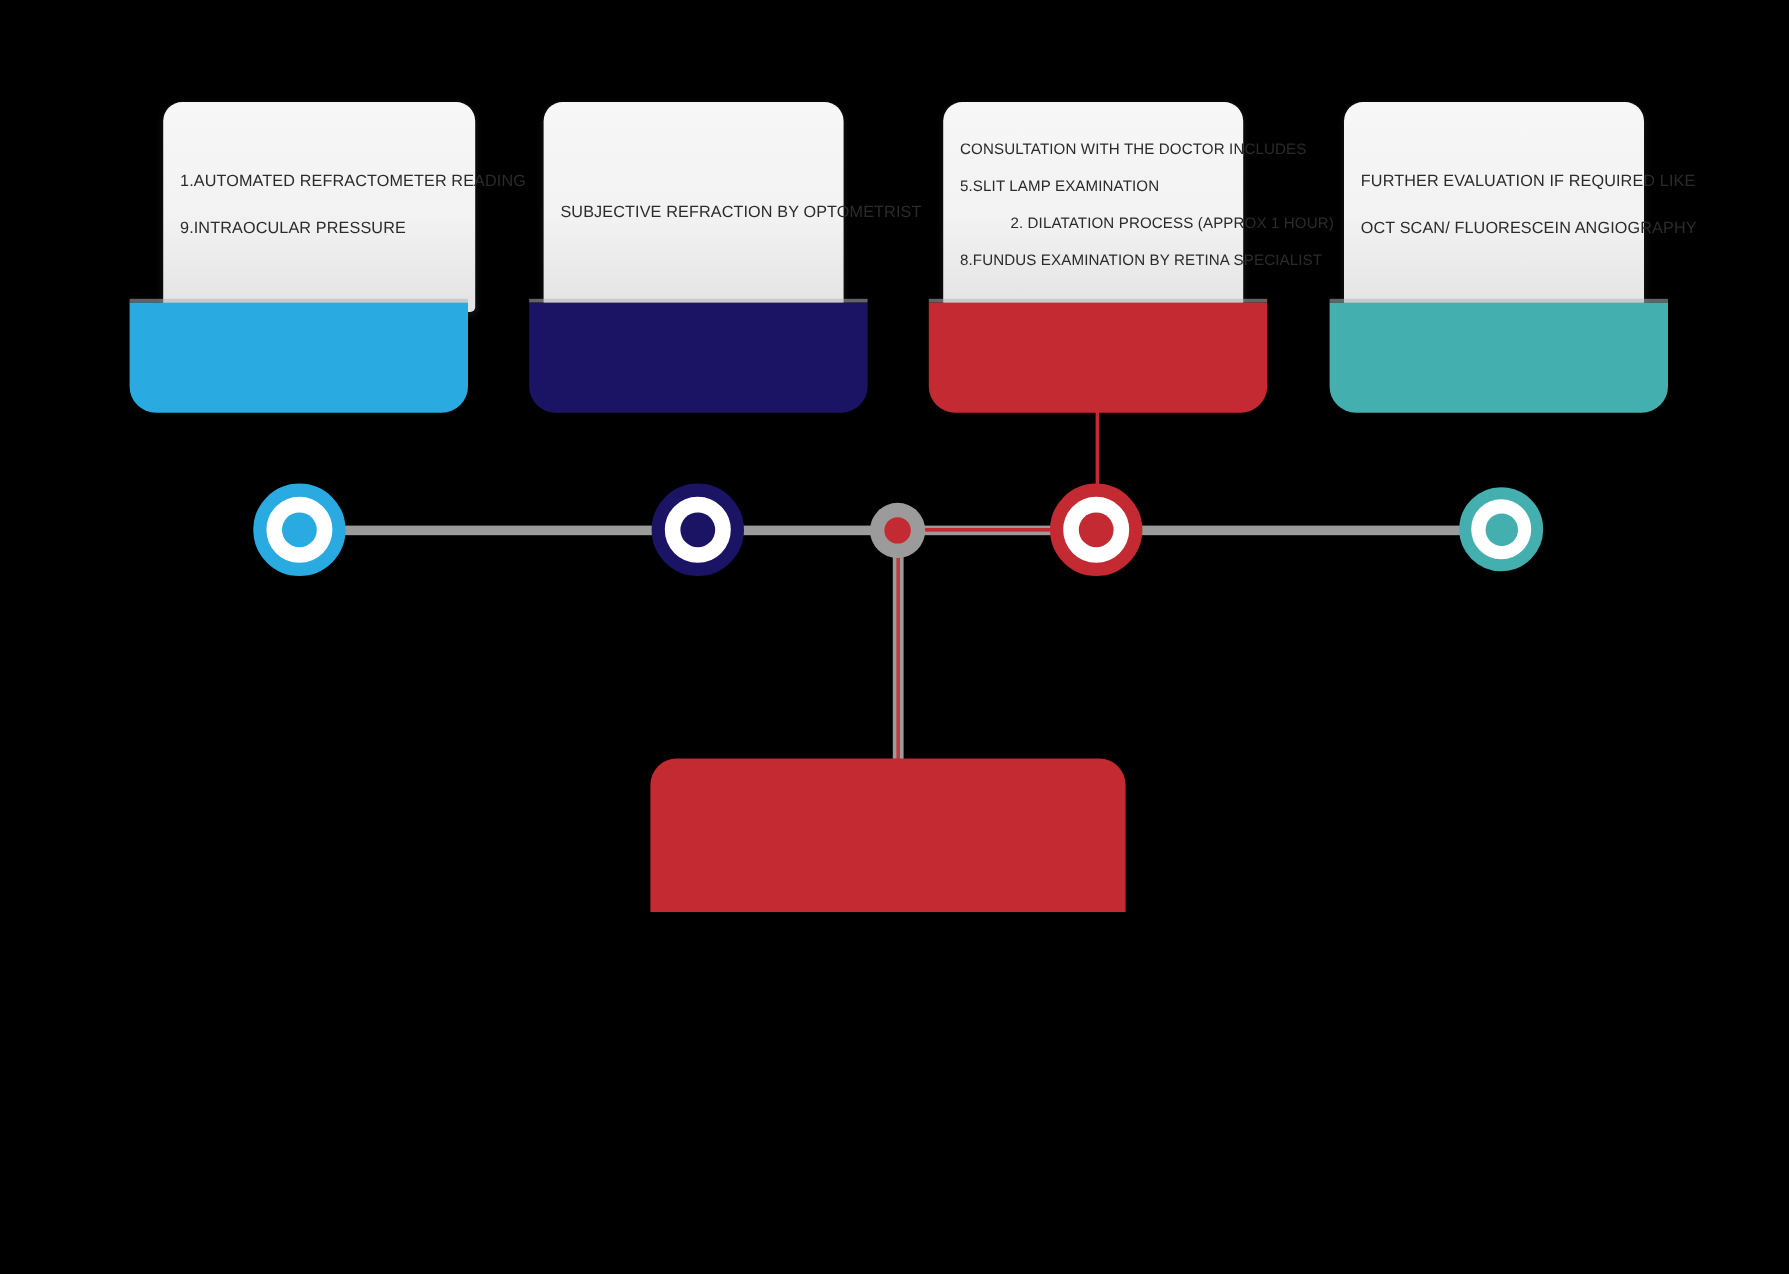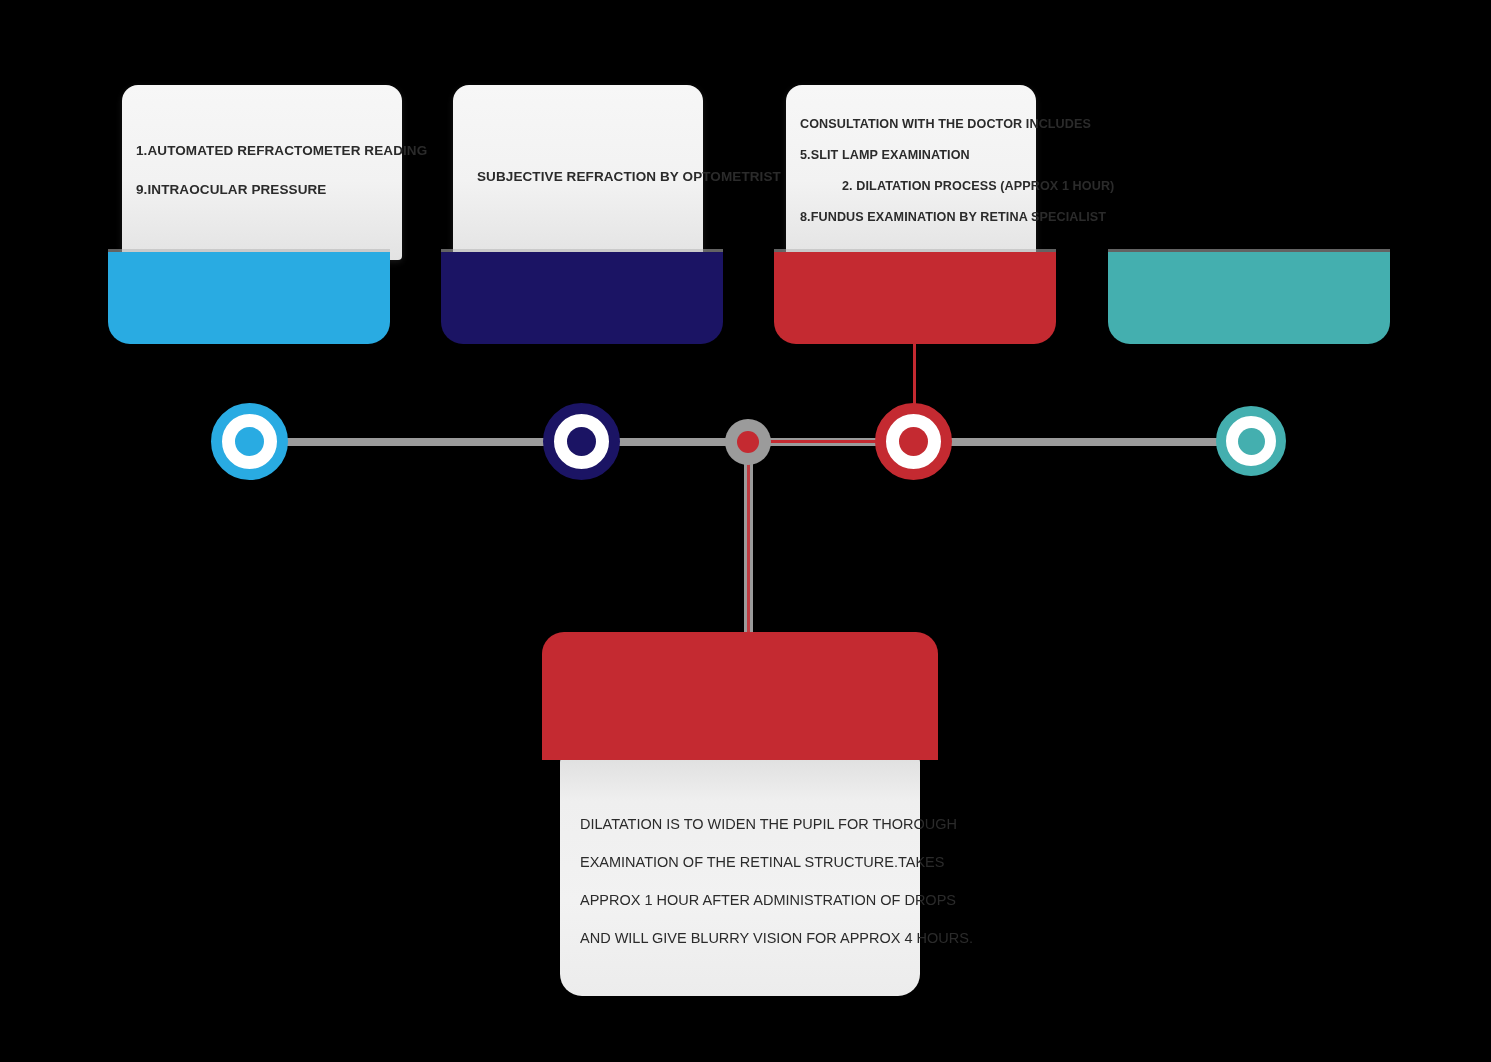--- a/index.html
+++ b/index.html
@@ -25,21 +25,20 @@
     box-shadow: 0 2px 6px rgba(255,255,255,0.10);
     z-index: 3;
   }
   .card-text {
     position: absolute;
     left: 0; right: 0;
     padding: 0 14px;
     color: #2b2b2b;
     font-size: 13.5px;
     letter-spacing: 0.1px;
-    font-weight: bold;
   }
   .card-line { display: block; white-space: nowrap; }
 
   
   .colorbar {
     position: absolute;
     border-radius: 0 0 22px 22px;
     z-index: 4;
   }
   .colorbar::before{
@@ -126,45 +125,51 @@
     color: #2b2b2b;
     font-size: 14.5px;
   }
   .bottom-line { display: block; white-space: nowrap; margin-bottom: 22px; }
 </style>
 </head>
 <body>
 
 <div id="stage">
 
-  <div class="card" style="left:122px; top:85px; width:280px; height:175px;">
+  <div class="card" style="left:136px; top:85px; width:260px; height:175px;">
     <div class="card-text" style="top:58px;">
       <span class="card-line" style="margin-bottom:24px;">1.AUTOMATED REFRACTOMETER READING</span>
       <span class="card-line">9.INTRAOCULAR PRESSURE</span>
     </div>
   </div>
   <div class="colorbar" style="left:108px; top:252px; width:282px; height:92px; background:#29ABE2;"></div>
 
   <div class="card" style="left:453px; top:85px; width:250px; height:175px;">
     <div class="card-text" style="top:84px;">
-      <span class="card-line" style="margin-left:10px;">SUBJECTIVE REFRACTION BY OPTOMETRIST</span>
+      <span class="card-line" style="">SUBJECTIVE REFRACTION BY OPTOMETRIST</span>
     </div>
   </div>
   <div class="colorbar" style="left:441px; top:252px; width:282px; height:92px; background:#1B1464;"></div>
 
   <div class="card" style="left:786px; top:85px; width:250px; height:175px;">
     <div class="card-text" style="top:32px; font-size:12.6px;">
       <span class="card-line" style="margin-bottom:17px;">CONSULTATION WITH THE DOCTOR INCLUDES</span>
       <span class="card-line" style="margin-bottom:17px;">5.SLIT LAMP EXAMINATION</span>
       <span class="card-line" style="margin-bottom:17px;margin-left:42px;">2. DILATATION PROCESS (APPROX 1 HOUR)</span>
       <span class="card-line"> 8.FUNDUS EXAMINATION BY RETINA SPECIALIST</span>
     </div>
   </div>
   <div class="colorbar" style="left:774px; top:252px; width:282px; height:92px; background:#C42A31;"></div>
 
+  <div class="card" style="left:1120px; top:85px; width:250px; height:175px;">
+    <div class="card-text" style="top:58px;">
+      <span class="card-line" style="margin-bottom:24px;">FURTHER EVALUATION IF REQUIRED LIKE</span>
+      <span class="card-line">OCT SCAN/ FLUORESCEIN ANGIOGRAPHY</span>
+    </div>
+  </div>
   <div class="colorbar" style="left:1108px; top:252px; width:282px; height:92px; background:#44AFAF;"></div>
 
   <div class="conn-red-v" style="left:913px; top:340px; width:3px; height:105px;"></div>
 
   <div class="timeline-line" style="left:250px; top:438px; width:1000px; height:8px;"></div>
 
   <div class="conn-red-h" style="left:748px; top:440px; width:165px; height:3px;"></div>
   <div class="conn-gray-v" style="left:744px; top:443px; width:9px; height:195px;"></div>
   <div class="conn-thin-red-v" style="left:747px; top:443px; width:3px; height:195px;"></div>
 
@@ -183,22 +188,14 @@
   <div class="marker" style="left:875px; top:403px; width:77px; height:77px; border:11px solid #C42A31;">
     <span class="inner" style="background:#C42A31;"></span>
   </div>
 
   <div class="marker" style="left:1216px; top:406px; width:70px; height:70px; border:10px solid #44AFAF;">
     <span class="inner" style="background:#44AFAF;"></span>
   </div>
 
   <div class="bottom-colorbar" style="left:542px; top:632px; width:396px; height:128px; background:#C42A31;"></div>
 
-  <div class="bottom-card" style="left:560px; top:758px; width:360px; height:238px;">
-    <div class="bottom-text" style="top:58px;">
-      <span class="bottom-line">DILATATION IS TO WIDEN THE PUPIL FOR THOROUGH</span>
-      <span class="bottom-line">EXAMINATION OF THE RETINAL STRUCTURE.TAKES</span>
-      <span class="bottom-line">APPROX 1 HOUR AFTER ADMINISTRATION OF DROPS</span>
-      <span class="bottom-line">AND WILL GIVE BLURRY VISION FOR APPROX 4 HOURS.</span>
-    </div>
-  </div>
 
 </div>
 
 </body></html>

